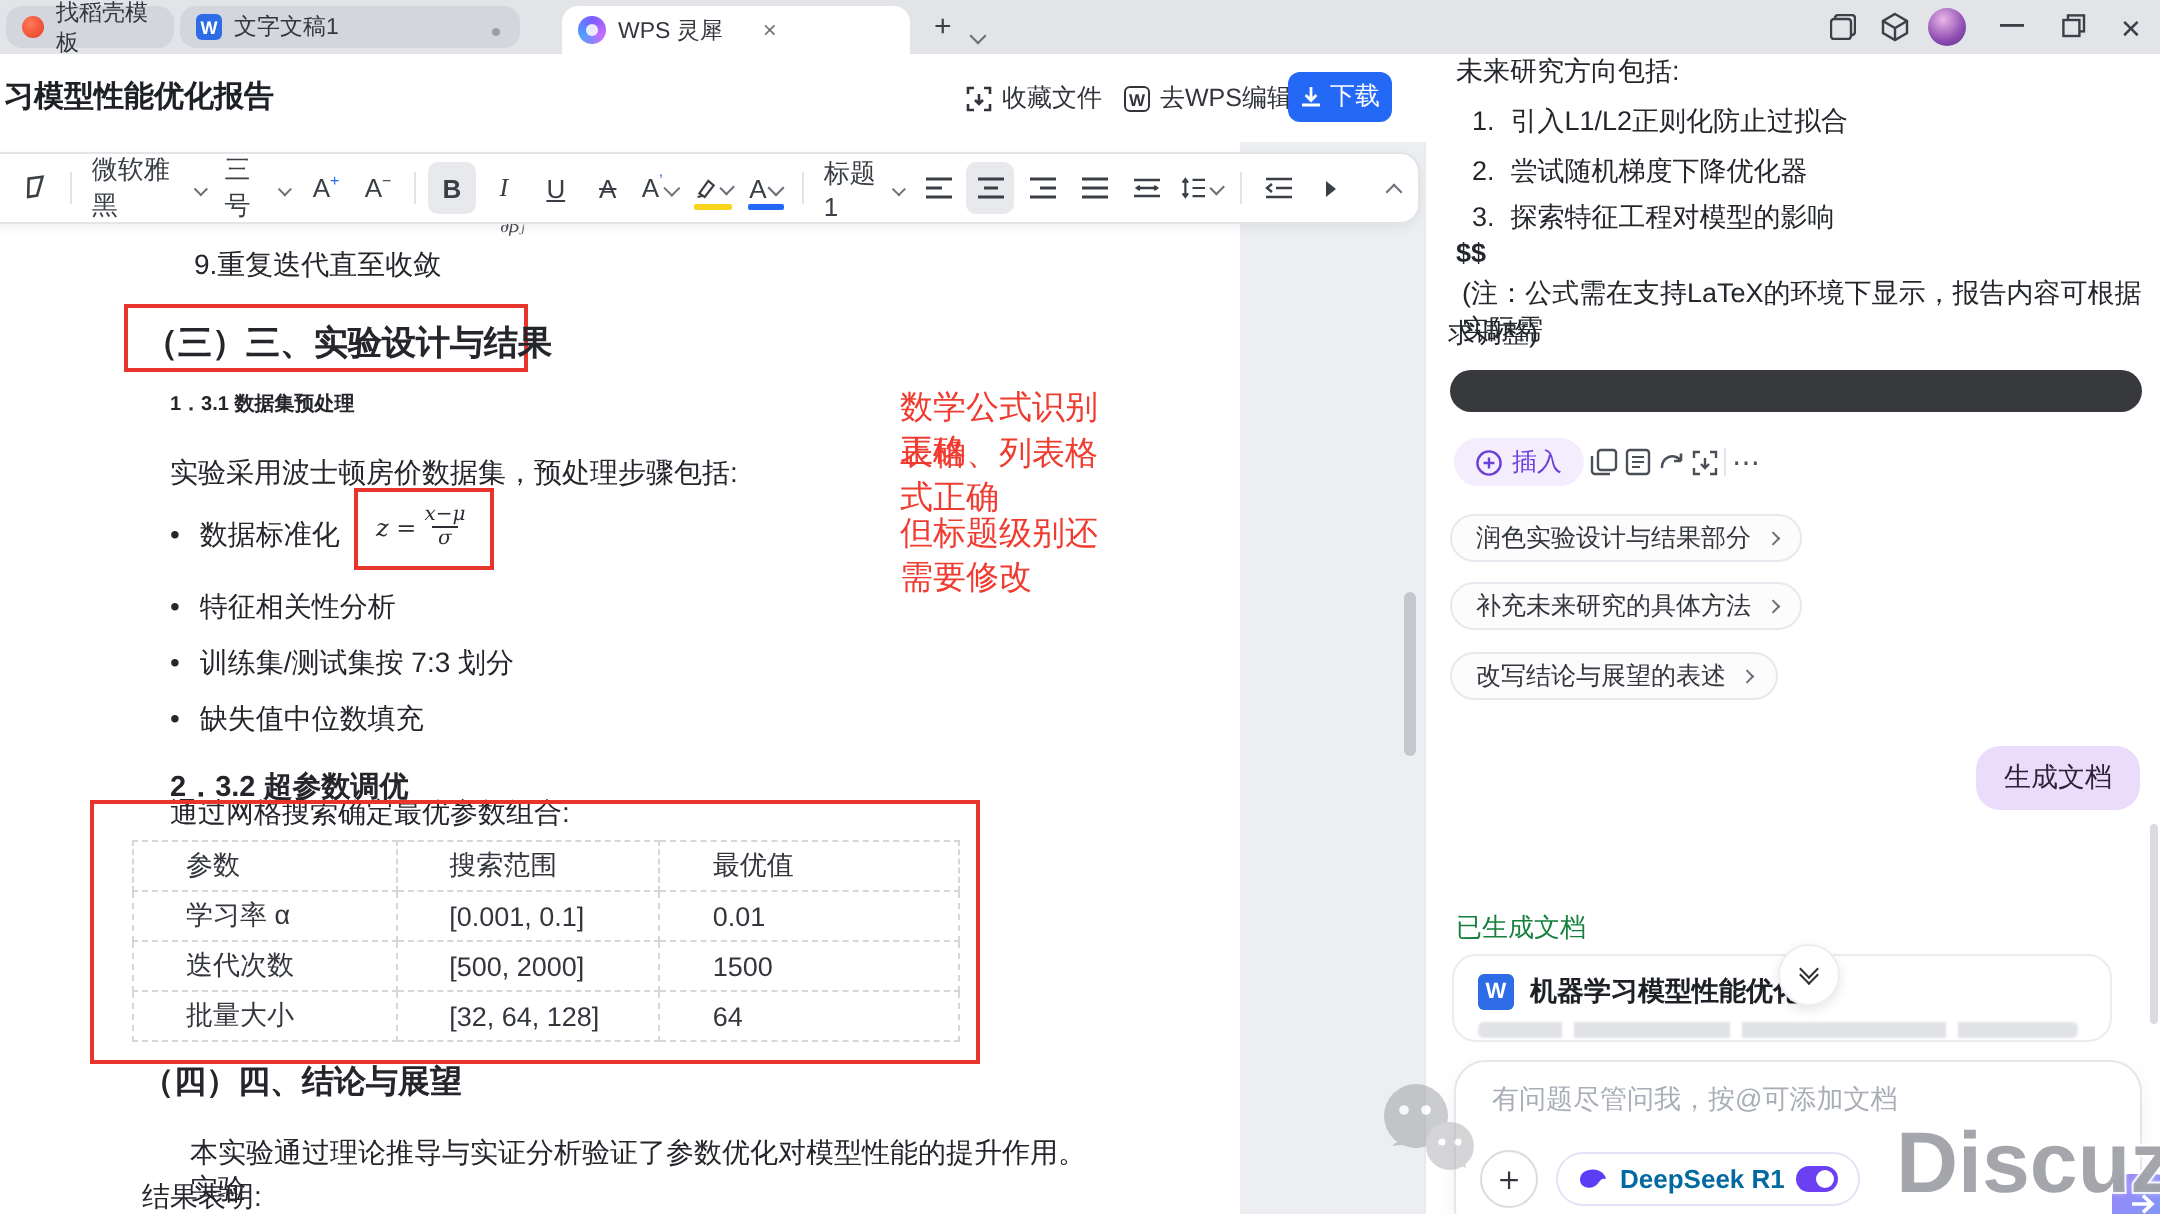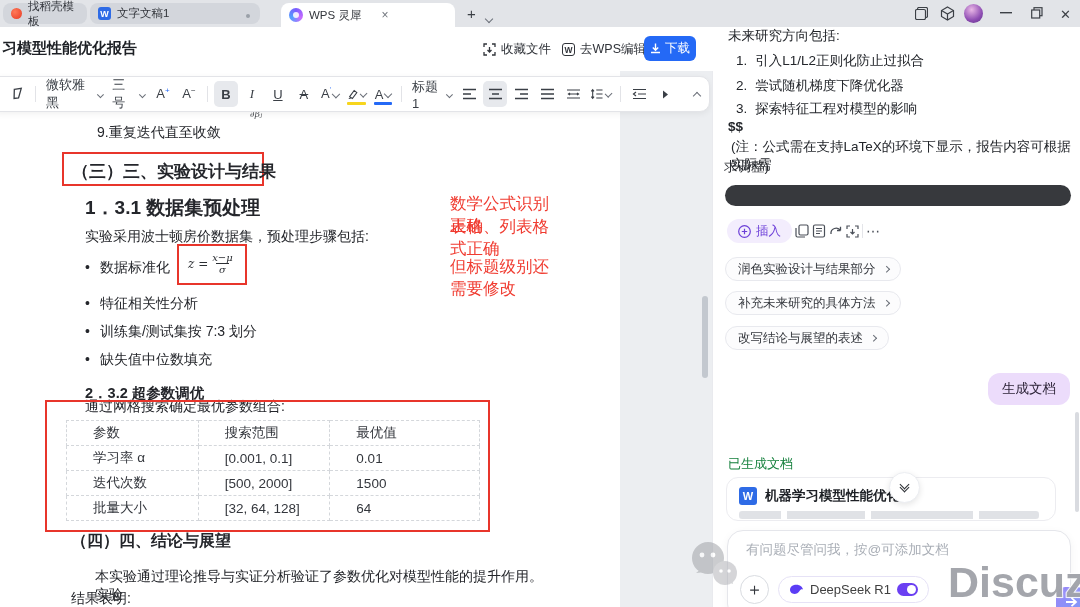--- a/index.html
+++ b/index.html
@@ -59,21 +59,21 @@
   
   .page { position:absolute; left:0; top:0; width:556px; height:536px; background:#fff; font-size:14px; }
   .frag { position:absolute; left:250px; top:38px; font-family:"DejaVu Serif", serif; font-style:italic; font-size:9px; color:#4a4d52; }
   .frag-line { position:absolute; left:228px; top:34px; width:52px; height:1px; background:#b9bcc1; }
   .d-step4 { position:absolute; left:97px; top:53px; }
   .d-h3 { position:absolute; left:72px; top:89px; font-size:17px; font-weight:bold; }
   .redbox { position:absolute; border:2.5px solid #e8352b; }
   .rb-h3 { left:62px; top:81px; width:202px; height:34px; }
   .rb-formula { left:177px; top:173px; width:70px; height:41px; }
   .rb-table { left:45px; top:329px; width:445px; height:132px; }
-  .d-h31 { position:absolute; left:85px; top:124px; font-weight:bold; font-size:19px; }
+  .d-h31 { position:absolute; left:85px; top:124px; font-weight:bold; font-size:10px; }
   .d-p31 { position:absolute; left:85px; top:157px; }
   .bullet { position:absolute; left:85px; }
   .bullet::before { content:"•"; margin-right:10px; }
   .b1 { top:188px; } .b2 { top:224px; } .b3 { top:252px; } .b4 { top:280px; }
   .formula { position:absolute; left:188px; top:181px; font-family:"DejaVu Serif", serif; font-style:italic; font-size:12px; color:#2b2e33; display:flex; align-items:center; gap:4px; }
   .frac { display:inline-flex; flex-direction:column; align-items:center; font-size:10px; line-height:1.1; }
   .frac .den { border-top:1px solid #2b2e33; padding:0 3px; }
   .d-h32 { position:absolute; left:85px; top:313px; font-weight:bold; font-size:14.5px; }
   .d-p32 { position:absolute; left:85px; top:327px; }
   table.params { position:absolute; left:66px; top:349px; width:414px; border-collapse:collapse; font-size:13.5px; color:#33363c; }
@@ -104,21 +104,21 @@
   .doc-card-row { display:flex; align-items:center; gap:8px; }
   .doc-card-title { font-size:13.5px; font-weight:bold; color:#1d2025; white-space:nowrap; overflow:hidden; }
   .doc-card-sub { margin-top:6px; height:8px; width:300px; border-radius:3px; background:linear-gradient(90deg,#d9dce1 0 14%, #fff 14% 16%, #d9dce1 16% 42%, #fff 42% 44%, #d9dce1 44% 78%, #fff 78% 80%, #d9dce1 80% 100%); filter:blur(.6px); opacity:.8; }
   .collapse-circle { position:absolute; left:176px; top:401px; width:31px; height:31px; border-radius:50%; background:#fff; border:1px solid #eceef2; box-shadow:0 2px 6px rgba(0,0,0,.1); display:flex; flex-direction:column; align-items:center; justify-content:center; }
   .collapse-circle .chev { width:7px; height:7px; border-color:#2b2e33; border-width:1.8px; margin-top:-4px; }
   .input-card { position:absolute; left:14px; top:459px; width:344px; height:90px; border:1px solid #e5e6eb; border-radius:16px; background:#fff; box-shadow:0 3px 10px rgba(0,0,0,.05); }
   .chat-input { position:absolute; left:18px; top:11px; width:280px; border:none; outline:none; font-size:13.5px; color:#23262b; font-family:"Liberation Sans",sans-serif; background:transparent; }
   .chat-input::placeholder { color:#a9aeb6; }
   .plus-btn { position:absolute; left:12px; top:44px; width:29px; height:29px; border-radius:50%; border:1px solid #d9dce1; background:#fff; font-size:17px; color:#33363c; display:flex; align-items:center; justify-content:center; }
   .model-pill { position:absolute; left:50px; top:45px; height:27px; border:1px solid #e6e2f6; border-radius:14px; background:#fff; display:flex; align-items:center; gap:6px; padding:0 10px; }
-  .model-name { font-size:13px; color:#404040; font-weight:normal; }
+  .model-name { font-size:13px; color:#0369a1; font-weight:bold; }
   .toggle { width:21px; height:13px; border-radius:7px; background:#6b3ff2; position:relative; }
   .toggle::after { content:""; position:absolute; right:2px; top:2px; width:9px; height:9px; border-radius:50%; background:#fff; }
   .send-btn { position:absolute; left:328px; top:56px; width:30px; height:30px; border-radius:9px; background:linear-gradient(135deg,#9b86f8,#7a9cf8); display:flex; align-items:center; justify-content:center; }
 
   
   .wm { position:absolute; z-index:50; pointer-events:none; }
   .wm-wechat { left:688px; top:540px; width:52px; height:52px; opacity:.65; }
   .wm-text1 { left:737px; top:545px; font-size:35px; letter-spacing:1px; color:rgba(138,140,146,.62); text-shadow:0 1px 0 rgba(255,255,255,.7); white-space:nowrap; }
   .wm-text2 { left:948px; top:558px; font-size:43px; font-weight:bold; color:rgba(148,150,157,.85); -webkit-text-stroke:2px rgba(255,255,255,.85); paint-order:stroke fill; text-shadow:0 0 3px rgba(255,255,255,.8); }
 </style>

